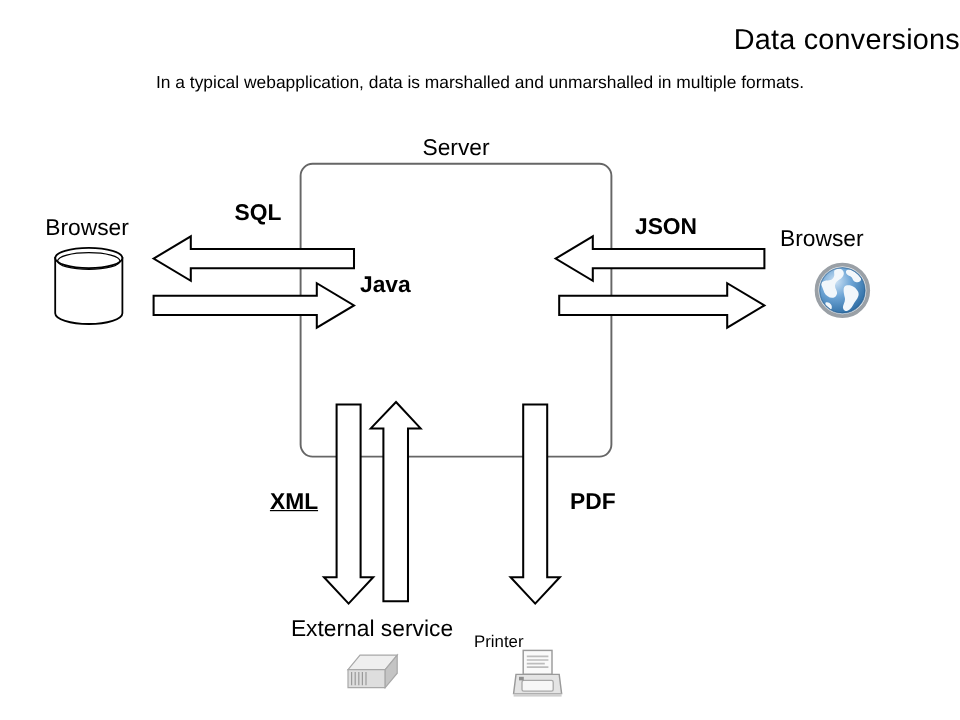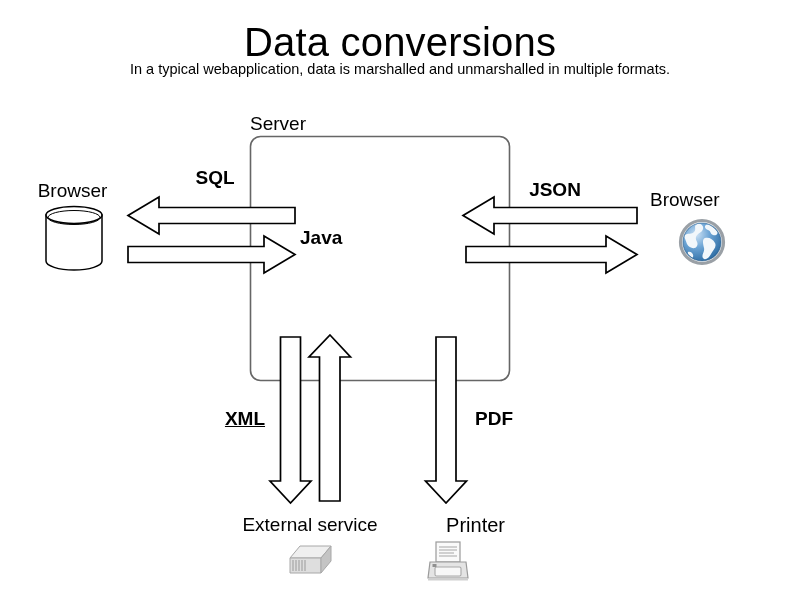--- a/index.html
+++ b/index.html
@@ -28,39 +28,40 @@
     position: absolute;
     white-space: nowrap;
     line-height: 1;
   }
 
   
   #title {
     left: 0;
     top: 22px;
     width: 800px;
-    text-align: center;
-    font-size: 40px;
+    text-align: right;
+    font-size: 24px;
     font-weight: 400;
     letter-spacing: 0.2px;
   }
   #subtitle {
     left: 0;
     top: 62px;
     width: 800px;
     text-align: center;
     font-size: 14.5px;
     font-weight: 400;
   }
 
   
   #label-server {
     left: 250px;
     top: 114px;
     width: 260px;
+    text-align: center;
     font-size: 19px;
   }
   #label-database {
     left: 0px;
     top: 181px;
     width: 145px;
     text-align: center;
     font-size: 19px;
   }
   #label-browser {
@@ -72,24 +73,24 @@
   }
   #label-external {
     left: 215px;
     top: 515px;
     width: 190px;
     text-align: center;
     font-size: 19px;
   }
   #label-printer {
     left: 395px;
-    top: 515px;
+    top: 527px;
     width: 110px;
-    text-align: right;
-    font-size: 20px;
+    text-align: left;
+    font-size: 14px;
   }
   #label-java {
     left: 300px;
     top: 228px;
     width: 160px;
     text-align: left;
     font-size: 19px;
     font-weight: bold;
   }
 

